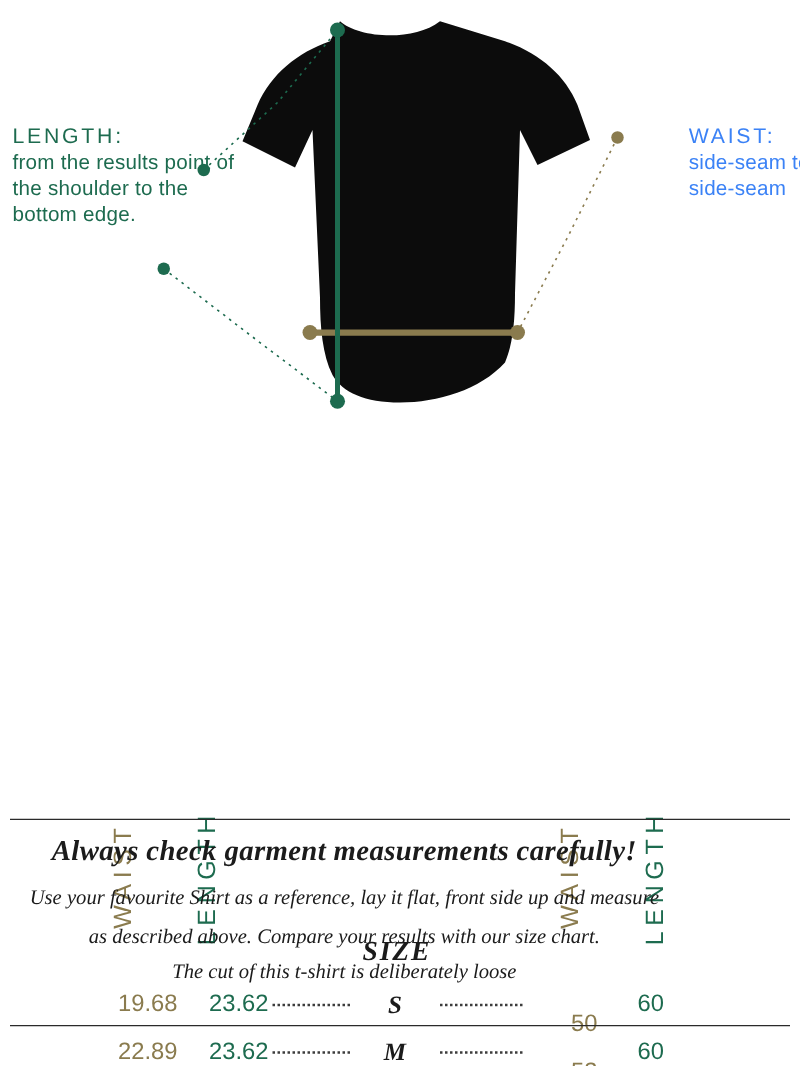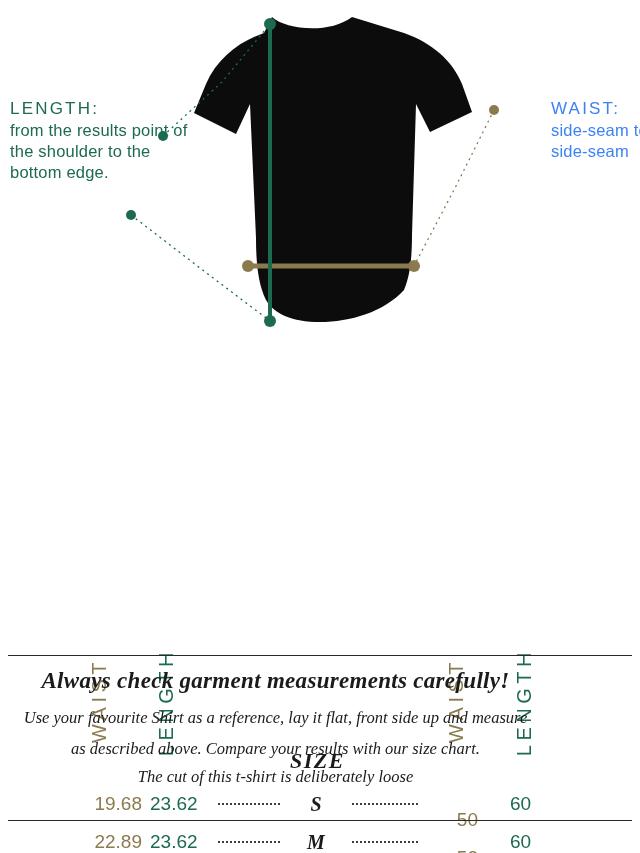--- a/index.html
+++ b/index.html
@@ -106,21 +106,21 @@
     position: relative;
     height: 38px;
     display: flex;
     align-items: center;
   }
   .cell {
     position: absolute;
     font-size: 19px;
   }
   .c-in-waist  { left: 76px;  width: 66px; text-align: right; color: #8a7b4e; }
-  .c-in-length { left: 150px; width: 62px; text-align: left;  color: #1d6b4f; }
+  .c-in-length { left: 160px; width: 62px; text-align: center;  color: #1d6b4f; }
   .c-size {
     left: 288px; width: 56px; text-align: center;
     font-family: "Liberation Serif", serif;
     font-style: italic; font-size: 20px; color: #1b1b1b; font-weight: 600;
   }
   .c-cm-waist  { left: 430px; width: 48px; text-align: right; color: #8a7b4e; margin-top: 32px; }
   .c-cm-length { left: 510px; width: 48px; text-align: left;  color: #1d6b4f; }
 
   .dots {
     position: absolute;

